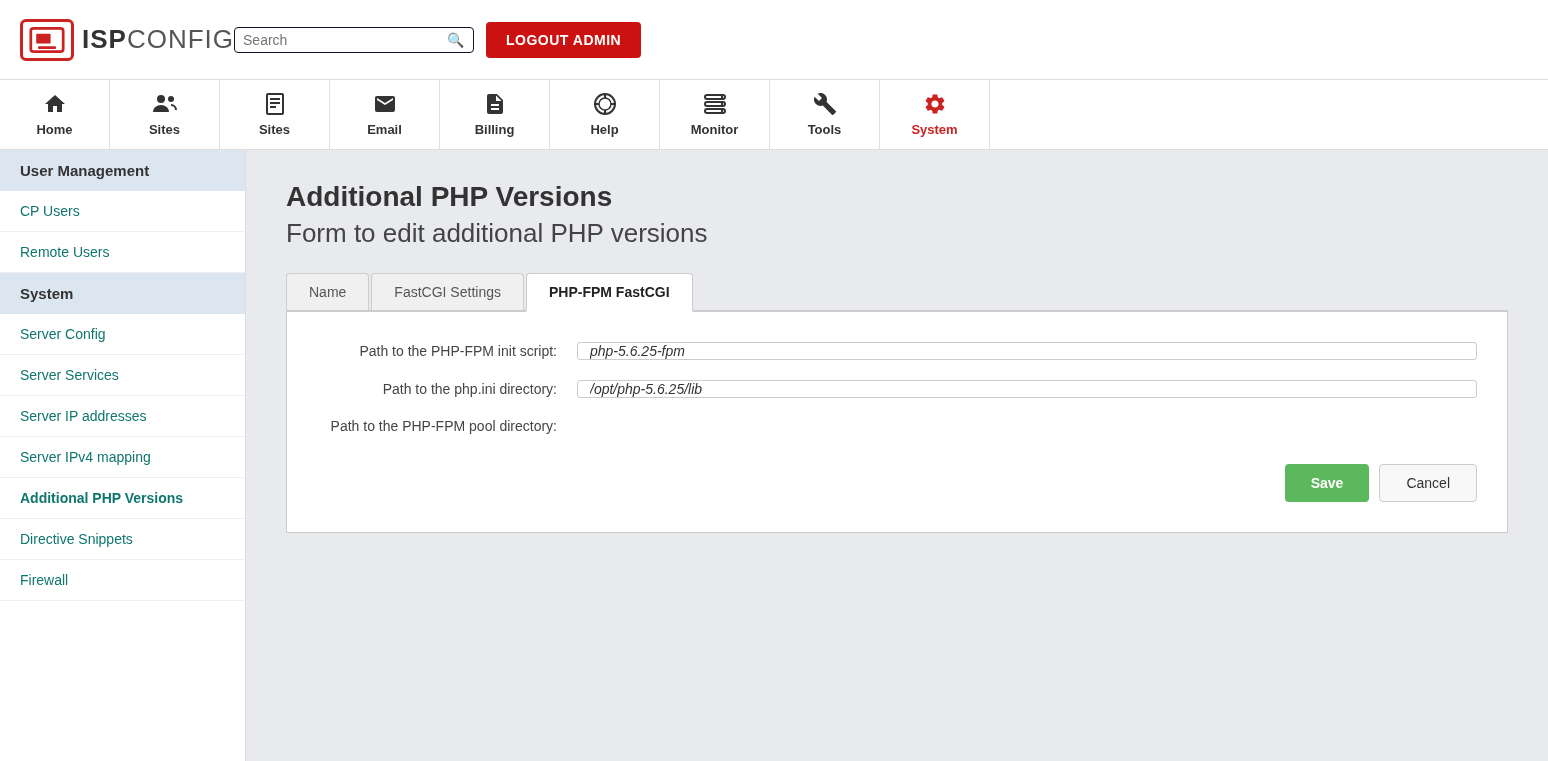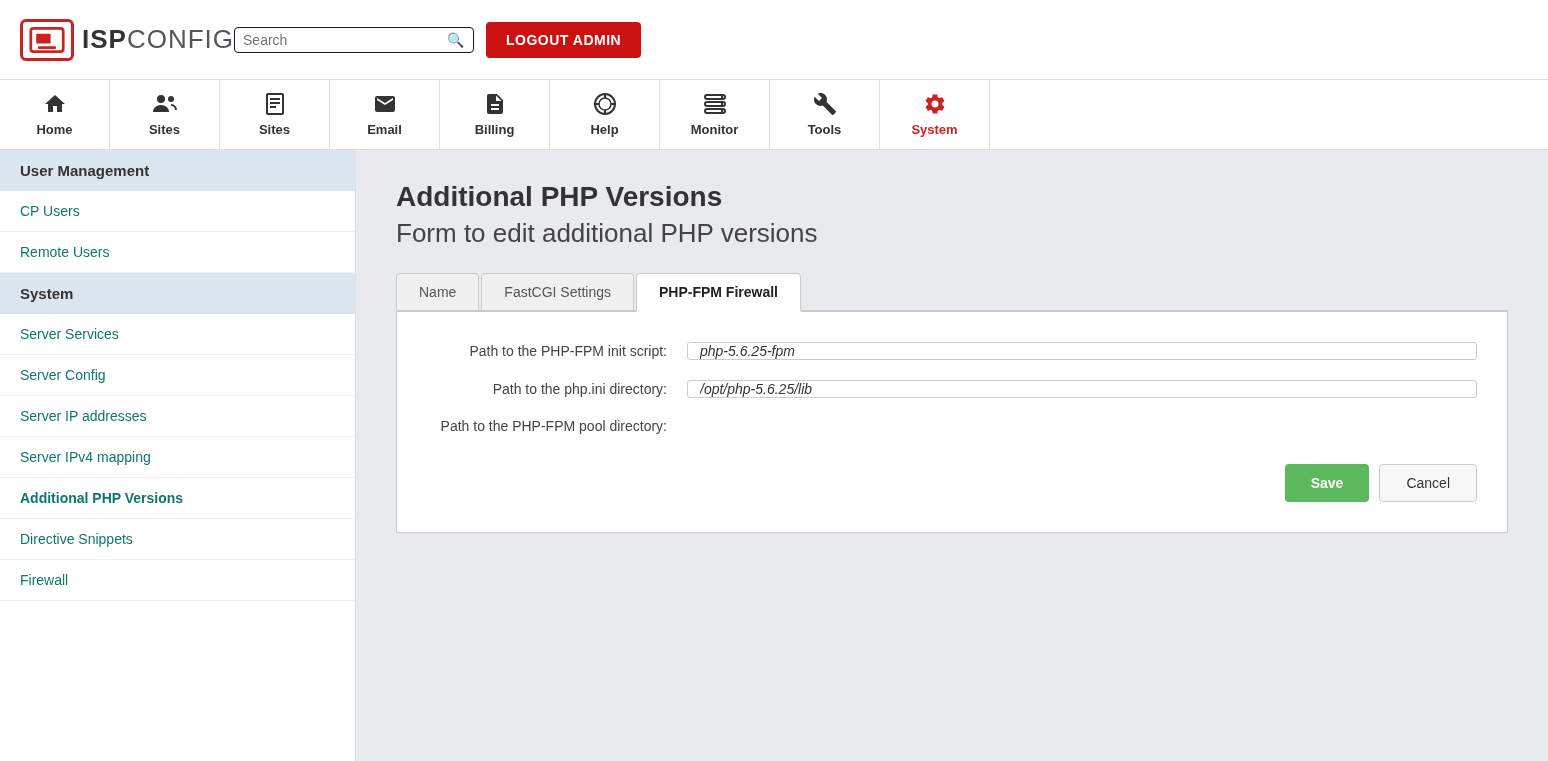--- a/index.html
+++ b/index.html
@@ -73,21 +73,21 @@
     }
     .nav-item.active { color: #cc2222; }
     .nav-item .nav-label { font-size: 13px; font-weight: bold; }
     .nav-item.active .nav-label { color: #cc2222; }
 
     
     #main { display: flex; min-height: calc(761px - 80px - 70px); }
 
     
     #sidebar {
-      width: 356px;
+      width: 246px;
       background: #fff;
       border-right: 1px solid #ddd;
       padding: 0;
       flex-shrink: 0;
     }
     .sidebar-group-header {
       background: #dce6f0;
       padding: 12px 20px;
       font-size: 15px;
       font-weight: bold;
@@ -303,37 +303,37 @@
     </div>
   </nav>
 
 <div id="main">
 
   <div id="sidebar">
       <div class="sidebar-group-header">User Management</div>
       <div class="sidebar-item">CP Users</div>
       <div class="sidebar-item">Remote Users</div>
       <div class="sidebar-group-header">System</div>
+      <div class="sidebar-item">Server Config</div>
       <div class="sidebar-item">Server Services</div>
-      <div class="sidebar-item">Server Config</div>
       <div class="sidebar-item">Server IP addresses</div>
       <div class="sidebar-item">Server IPv4 mapping</div>
       <div class="sidebar-item active">Additional PHP Versions</div>
       <div class="sidebar-item">Directive Snippets</div>
       <div class="sidebar-item">Firewall</div>
     </div>
 
   <div id="content">
     <div id="page-title-main">Additional PHP Versions</div>
     <div id="page-title-sub">Form to edit additional PHP versions</div>
 
     <div id="tabs">
         <div class="tab">Name</div>
         <div class="tab">FastCGI Settings</div>
-        <div class="tab active">PHP-FPM Firewall</div>
+        <div class="tab active">PHP-FPM FastCGI</div>
       </div>
 
     <div id="form-panel">
       <div id="form-fields">
           <div class="form-row">
             <label class="form-label">Path to the PHP-FPM init script:</label>
             <input type="text" class="form-input" value="php-5.6.25-fpm" style="">
           </div>
           <div class="form-row">
             <label class="form-label">Path to the php.ini directory:</label>

